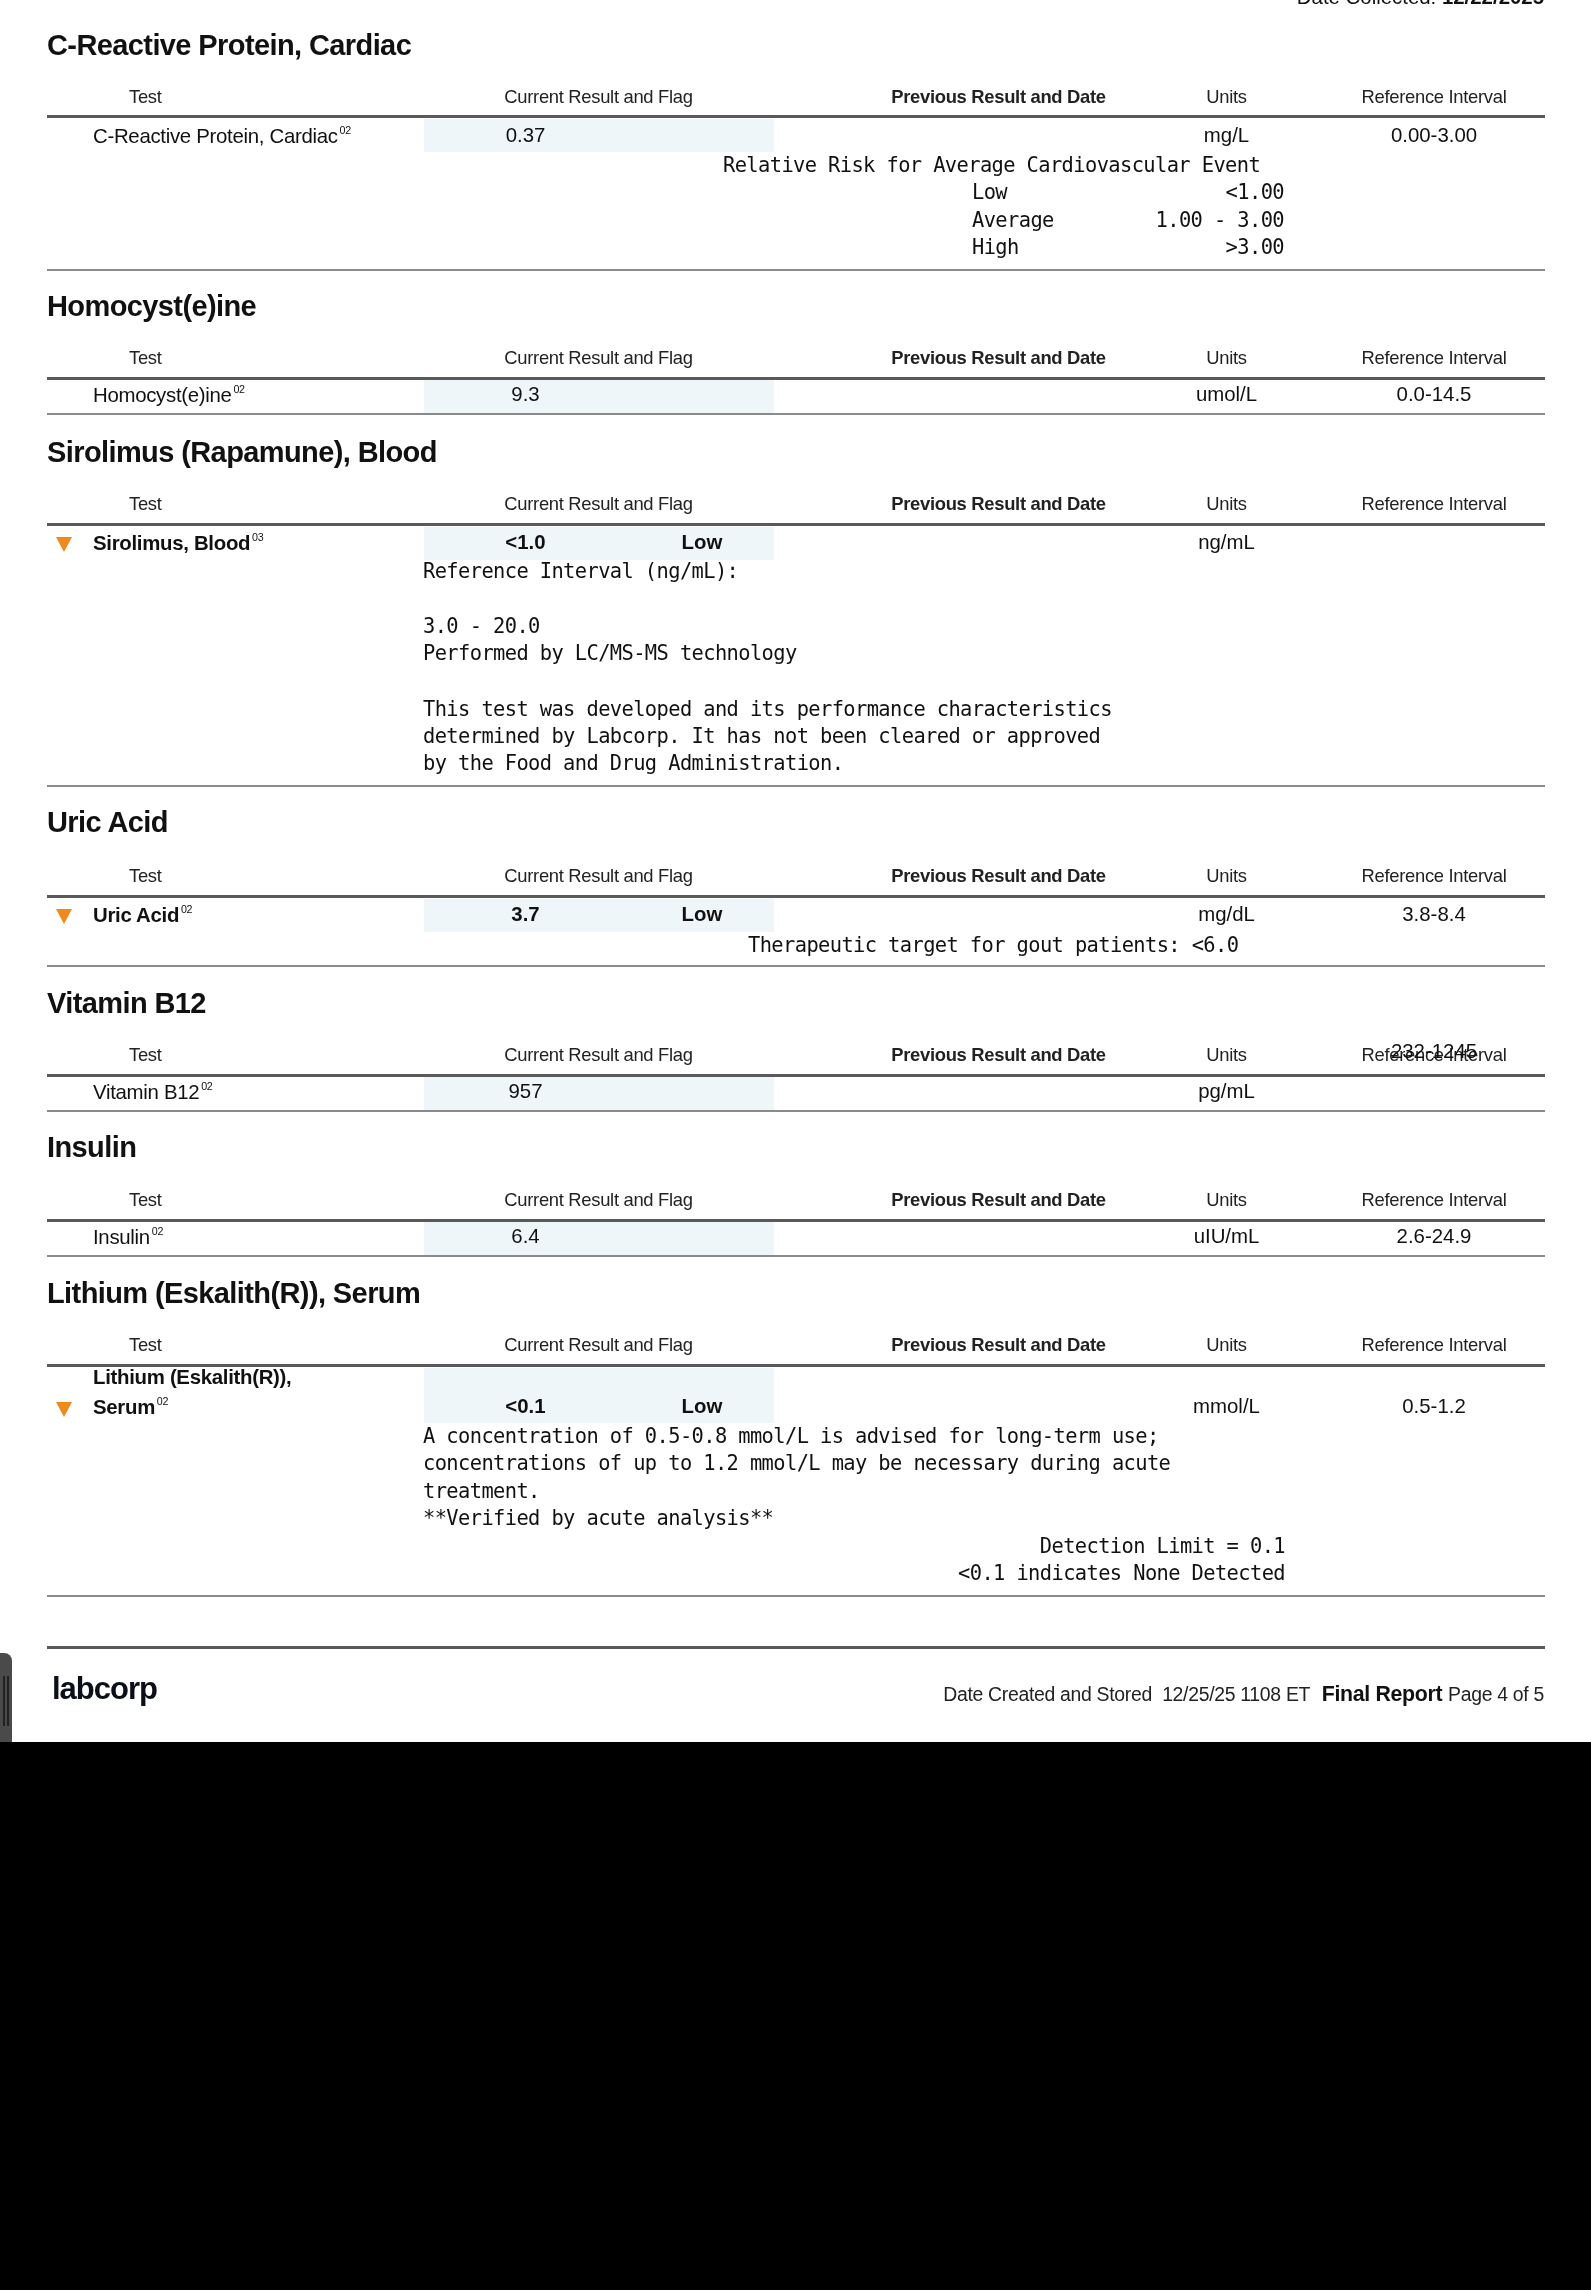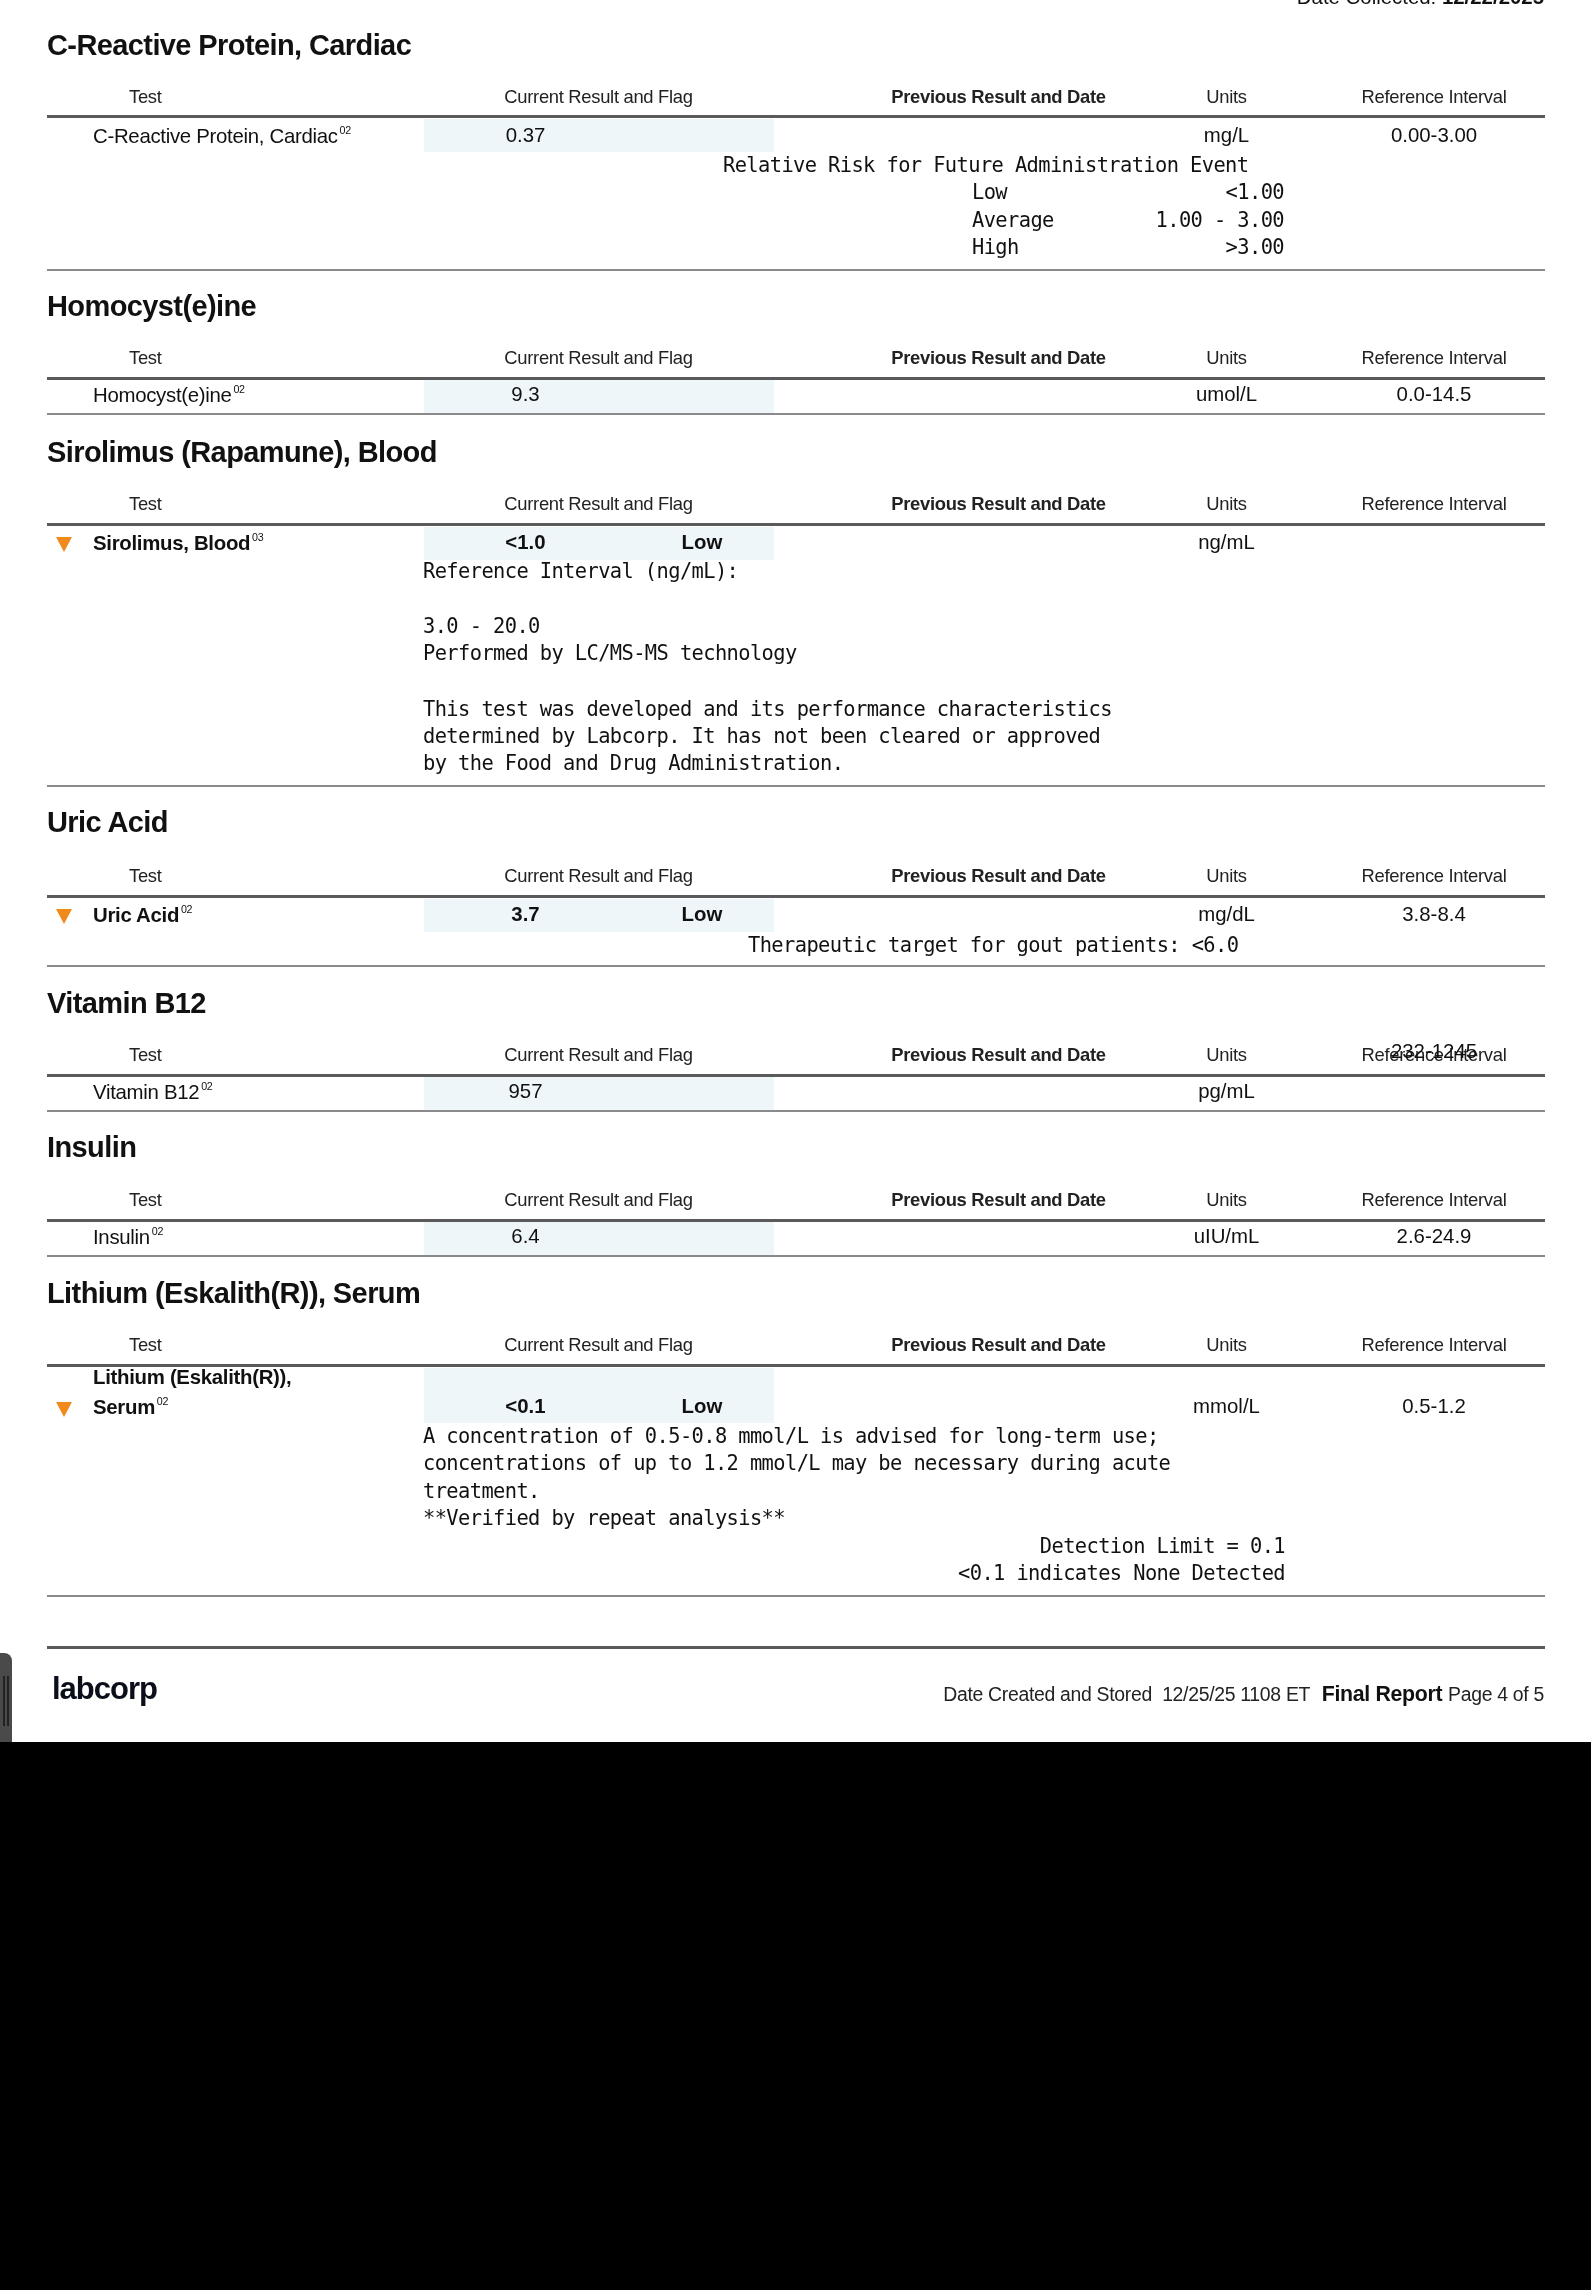--- a/index.html
+++ b/index.html
@@ -49,21 +49,21 @@
     <div class="abs th th-cur" style="top:86px">Current Result and Flag</div>
     <div class="abs th th-prev" style="top:86px">Previous Result and Date</div>
     <div class="abs th th-units" style="top:86px">Units</div>
     <div class="abs th th-ref" style="top:86px">Reference Interval</div>
     <div class="rule-thick" style="top:115px"></div>
     <div class="cell-bg" style="top:119px;height:33px"></div>
     <div class="abs test" style="top:124px"><span>C-Reactive Protein, Cardiac</span><sup class="fn">02</sup></div>
     <div class="abs val" style="top:124px;left:482px">0.37</div>
     <div class="abs units" style="top:124px">mg/L</div>
     <div class="abs ref" style="top:124px">0.00-3.00</div>
-    <div class="abs mono" style="top:153px;left:723px">Relative Risk for Future Administration Event</div>
+    <div class="abs mono" style="top:153px;left:723px">Relative Risk for Average Cardiovascular Event</div>
     <div class="abs mono" style="top:180px;left:972px;width:312px"><span style="position:absolute;left:0">Low</span><span style="position:absolute;right:0">&lt;1.00</span></div>
     <div class="abs mono" style="top:208px;left:972px;width:312px"><span style="position:absolute;left:0">Average</span><span style="position:absolute;right:0">1.00 - 3.00</span></div>
     <div class="abs mono" style="top:235px;left:972px;width:312px"><span style="position:absolute;left:0">High</span><span style="position:absolute;right:0">&gt;3.00</span></div>
     <div class="rule-thin" style="top:269px"></div>
   </div>
 
   <div>
     <div class="abs h" style="top:290px">Homocyst(e)ine</div>
     <div class="abs th th-test" style="top:347px">Test</div>
     <div class="abs th th-cur" style="top:347px">Current Result and Flag</div>
@@ -165,21 +165,21 @@
     <div class="abs test bold" style="top:1366px">Lithium (Eskalith(R)),</div>
     <div class="abs tri" style="top:1402px"></div>
     <div class="abs test bold" style="top:1395px"><span>Serum</span><sup class="fn">02</sup></div>
     <div class="abs val bold" style="top:1395px">&lt;0.1</div>
     <div class="abs flag" style="top:1395px">Low</div>
     <div class="abs units" style="top:1395px">mmol/L</div>
     <div class="abs ref" style="top:1395px">0.5-1.2</div>
     <div class="abs mono" style="top:1424px;left:423px">A concentration of 0.5-0.8 mmol/L is advised for long-term use;</div>
     <div class="abs mono" style="top:1451px;left:423px">concentrations of up to 1.2 mmol/L may be necessary during acute</div>
     <div class="abs mono" style="top:1479px;left:423px">treatment.</div>
-    <div class="abs mono" style="top:1506px;left:423px">**Verified by repeat analysis**</div>
+    <div class="abs mono" style="top:1506px;left:423px">**Verified by acute analysis**</div>
     <div class="abs mono" style="top:1534px;left:423px;width:862px;text-align:right">Detection Limit = 0.1</div>
     <div class="abs mono" style="top:1561px;left:423px;width:862px;text-align:right">&lt;0.1 indicates None Detected</div>
     <div class="rule-thin" style="top:1595px"></div>
   </div>
 
   <div class="rule-thick" style="top:1646px"></div>
   <div class="abs footer-logo">labcorp</div>
   <div class="abs footer-right"><span>Date Created and Stored</span>&nbsp; <span>12/25/25 1108 ET</span><span class="final">Final Report</span><span>Page 4 of 5</span></div>
 
   <div class="scroll-tab">

